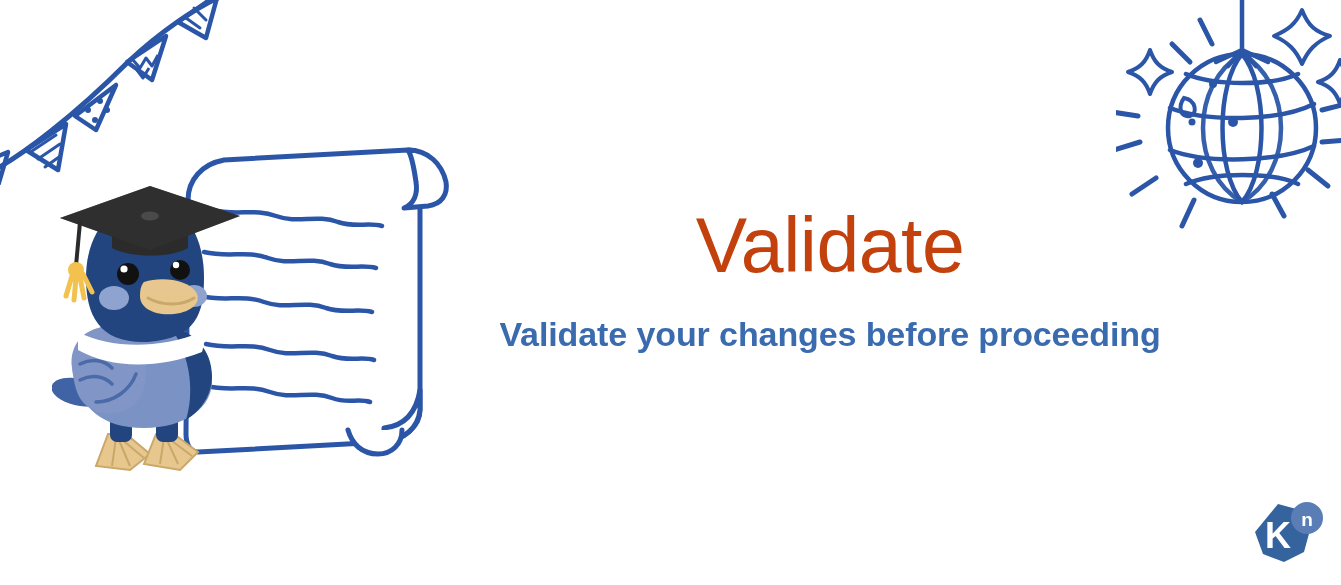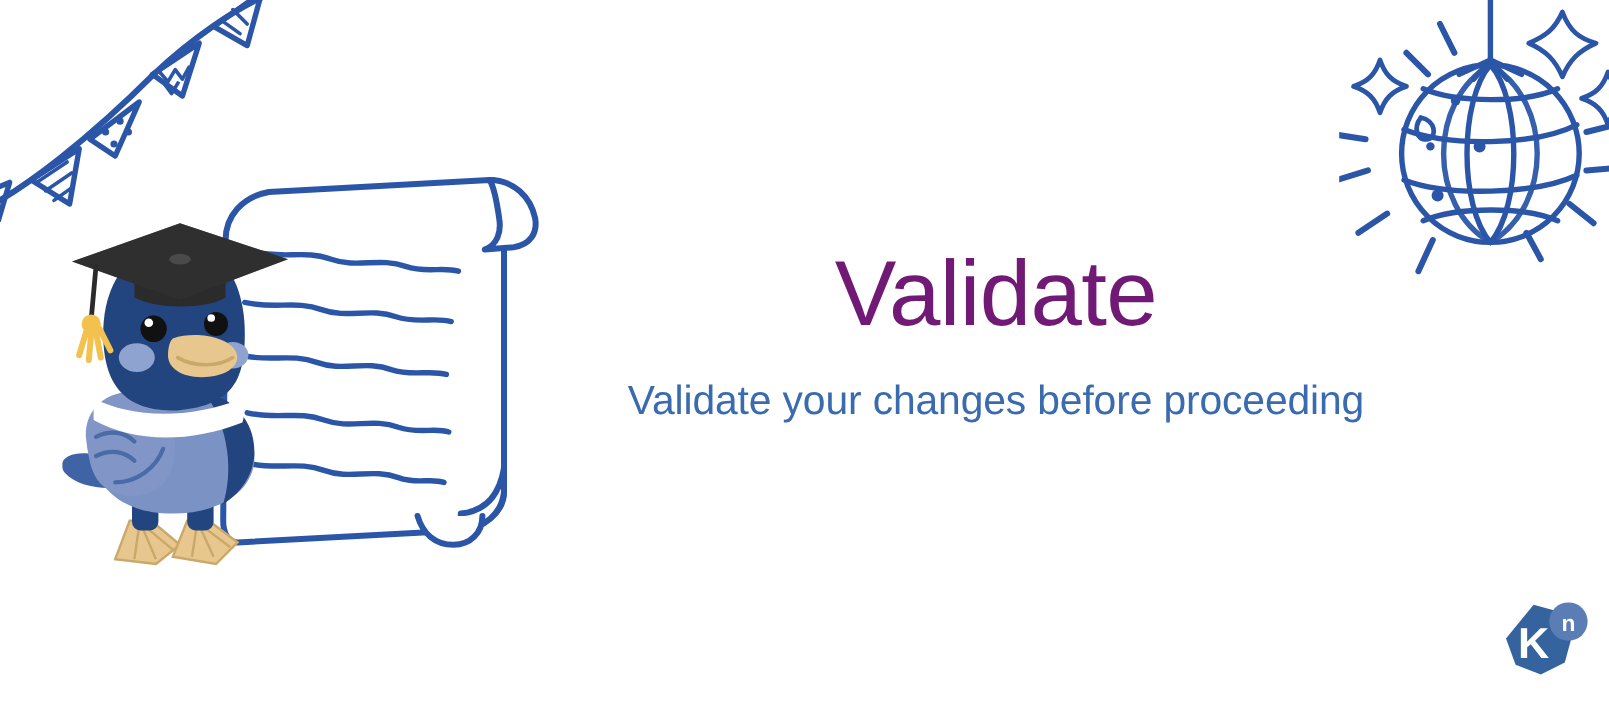--- a/index.html
+++ b/index.html
@@ -56,28 +56,28 @@
     left: 480px;
     top: 206px;
     width: 700px;
     text-align: center;
   }
   #page-title {
     font-size: 77px;
     line-height: 1.02;
     font-weight: 400;
     letter-spacing: -0.5px;
-    color: #701a75;
+    color: #c2410c;
     margin: 0;
     white-space: nowrap;
   }
   #page-subtitle {
     font-size: 34px;
     line-height: 1.25;
-    font-weight: 400;
+    font-weight: 700;
     letter-spacing: -0.1px;
     color: #3a6baf;
     margin: 28px 0 0 0;
     white-space: nowrap;
   }
 
   
   #brand-logo {
     position: absolute;
     left: 1248px;

